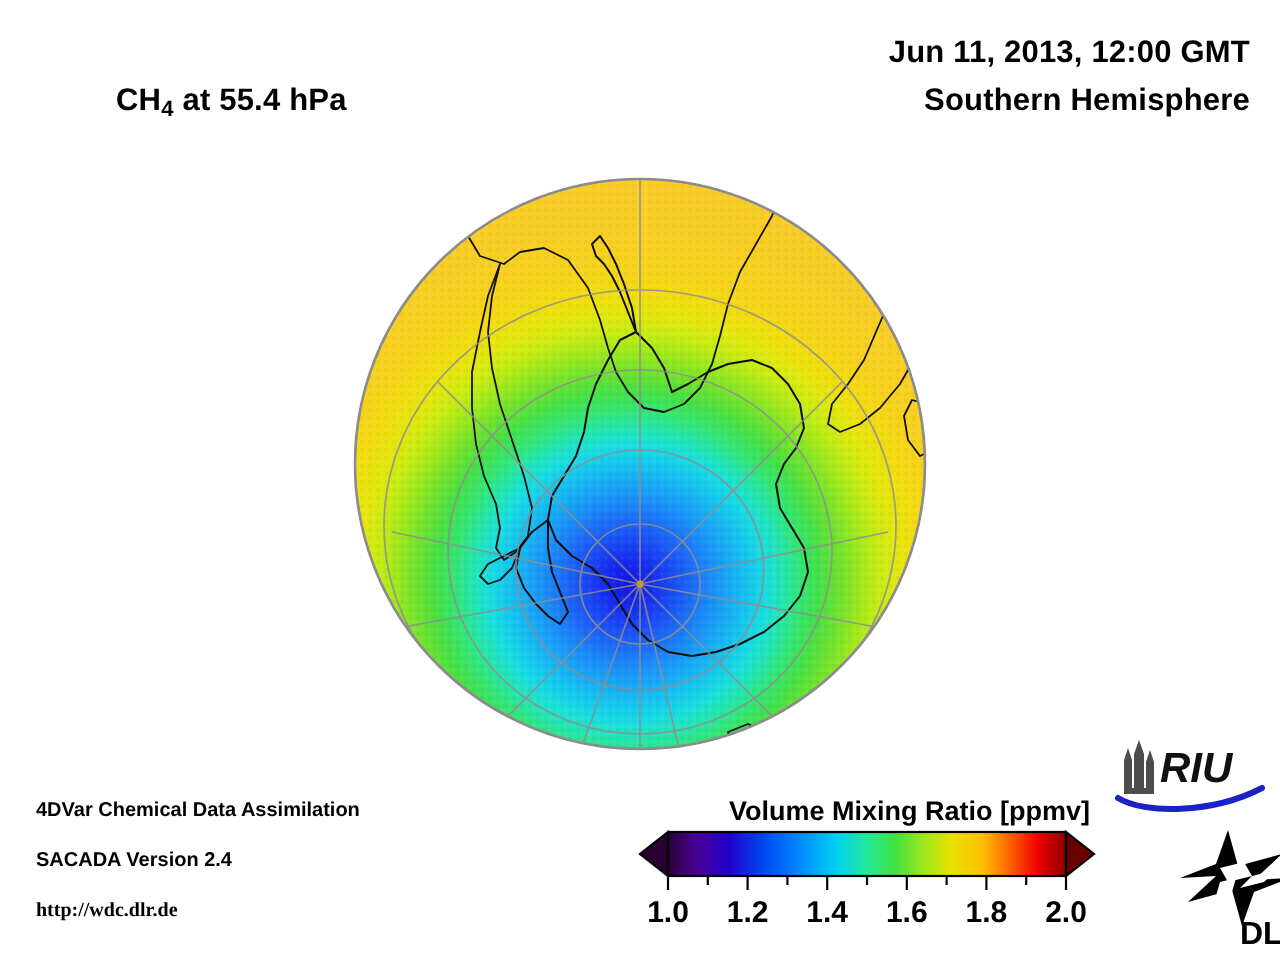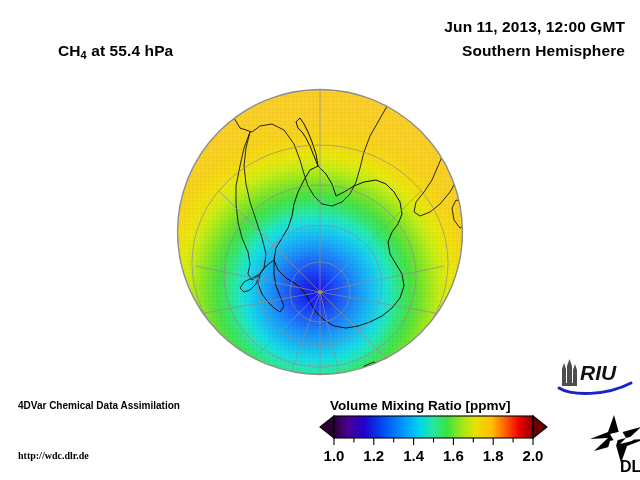--- a/index.html
+++ b/index.html
@@ -14,25 +14,25 @@
   #hdr-r2{right:15px;top:42px;text-align:right;margin-left:24px;}
   .sub{font-size:11px;vertical-align:-3px;}
 
   #globe-wrap{position:absolute;left:168px;top:80px;width:305px;height:305px;}
 
   .foot{position:absolute;left:18px;font-size:10px;font-weight:bold;white-space:nowrap;}
   #foot1{top:400px;}
   #foot2{top:425px;}
   #foot3{top:450px;font-weight:bold;font-family:Liberation Serif, serif;}
 
-  #cb-title{position:absolute;left:330px;top:398px;width:215px;text-align:left;
+  #cb-title{position:absolute;left:330px;top:398px;width:215px;text-align:right;
             font-size:13.5px;font-weight:bold;white-space:nowrap;}
   #cb-wrap{position:absolute;left:316px;top:414px;width:235px;height:56px;}
 
-  #riu{position:absolute;left:556px;top:357px;width:78px;height:40px;}
+  #riu{position:absolute;left:556px;top:368px;width:78px;height:40px;}
   #dlr{position:absolute;left:586px;top:412px;width:66px;height:62px;}
 </style>
 </head>
 <body>
 
 <div id="root">
 
   <div class="hdr" id="hdr-l2"><span>CH</span><span class="sub">4</span><span> at 55.4 hPa</span></div>
   <div class="hdr" id="hdr-r1">Jun 11, 2013, 12:00 GMT</div>
   <div class="hdr" id="hdr-r2">Southern Hemisphere</div>
@@ -130,20 +130,21 @@
           <ellipse cx="152" cy="183" rx="128" ry="118"></ellipse>
         </g>
       </g>
 
       <circle cx="152" cy="212" r="1.7" fill="#c79a36"></circle>
       <circle cx="152" cy="152" r="142.5" fill="none" stroke="#8c8c8c" stroke-width="1.3"></circle>
     </svg>
   </div>
 
   <div class="foot" id="foot1">4DVar Chemical Data Assimilation</div>
+  <div class="foot" id="foot2">SACADA Version 2.4</div>
   <div class="foot" id="foot3">http://wdc.dlr.de</div>
 
   <div id="cb-title">Volume Mixing Ratio [ppmv]</div>
 
   <div id="cb-wrap">
     <svg width="235" height="56" viewBox="0 0 235 56">
       <defs>
         <linearGradient id="cbgrad" x1="0" y1="0" x2="1" y2="0" id-desc="colorbar-ramp">
           <stop offset="0.00" stop-color="#2b0036"></stop>
           <stop offset="0.07" stop-color="#4b0094"></stop>

